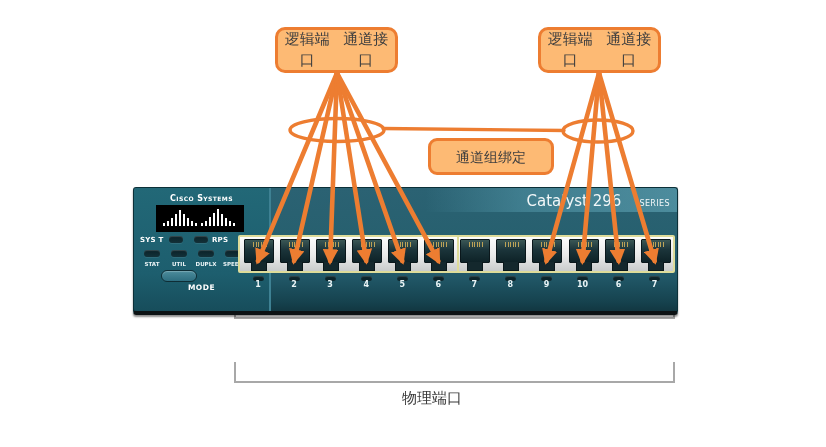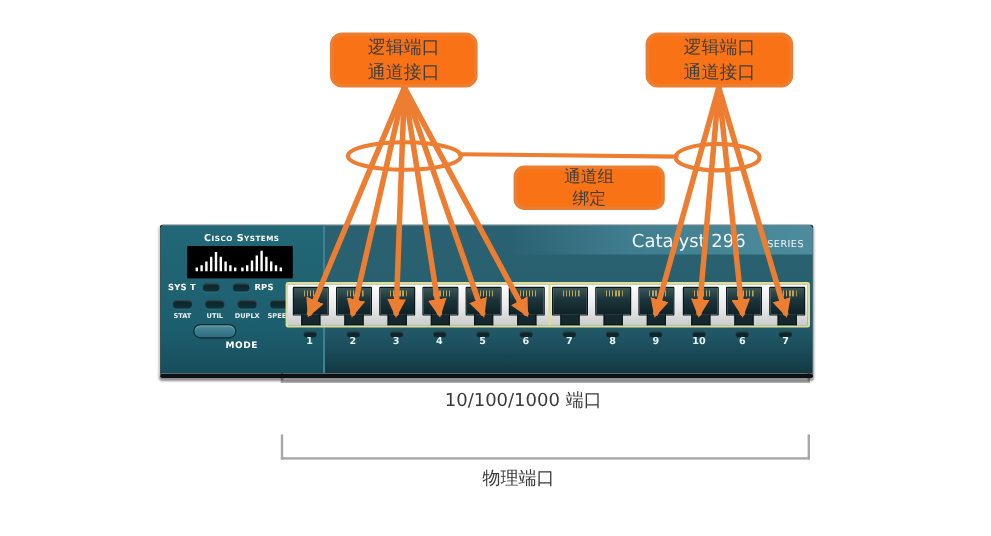--- a/index.html
+++ b/index.html
@@ -3,22 +3,22 @@
 <meta charset="utf-8">
 <style>
   * { margin:0; padding:0; box-sizing:border-box; }
   html,body { background:#ffffff; }
   body { font-family:"DejaVu Sans","Liberation Sans",sans-serif; }
   #canvas { position:relative; width:826px; height:447px; background:#ffffff; overflow:hidden; }
 
   
   .callout {
     position:absolute; z-index:40;
-    background:#f97316; border:3px solid #ED7D31; border-radius:10px;
-    display:flex; flex-direction:column; justify-content:center; align-items:center;
+    background:#fdba74; border:3px solid #ED7D31; border-radius:10px;
+    display:flex; flex-direction:row; justify-content:center; align-items:center;
     color:#3F3F3F; font-size:15px; line-height:21px; text-align:center;
   }
   #callout-left  { left:275px; top:27px; width:123px; height:46px; }
   #callout-right { left:538px; top:27px; width:123px; height:46px; }
   #callout-mid   { left:412px; top:138px; width:126px; height:37px; font-size:14px; line-height:18px; border-radius:9px;margin-left:16px; }
 
   
   #overlay { position:absolute; left:0; top:0; width:826px; height:447px; z-index:30; pointer-events:none; }
   .flow    { stroke:#ED7D31; stroke-width:4.6; stroke-linecap:round; }
   .flow-thin { stroke:#ED7D31; stroke-width:3.4; stroke-linecap:round; fill:none; }
@@ -228,17 +228,16 @@
       <div class="port-num" style="left: 402.48px;">9</div>
       <div class="port-led" style="left: 443.04px;"></div>
       <div class="port-num" style="left: 438.54px;">10</div>
       <div class="port-led" style="left: 479.1px;"></div>
       <div class="port-num" style="left: 474.6px;">6</div>
       <div class="port-led" style="left: 515.16px;"></div>
       <div class="port-num" style="left: 510.66px;">7</div>
     </div>
 
   <div class="bracket" id="bracket-speed"></div>
-  <div class="range-label" id="label-speed">10/100/1000 端口</div>
   <div class="bracket" id="bracket-phys"></div>
   <div class="range-label" id="label-phys">物理端口</div>
 
 </div>
 
 </body></html>

